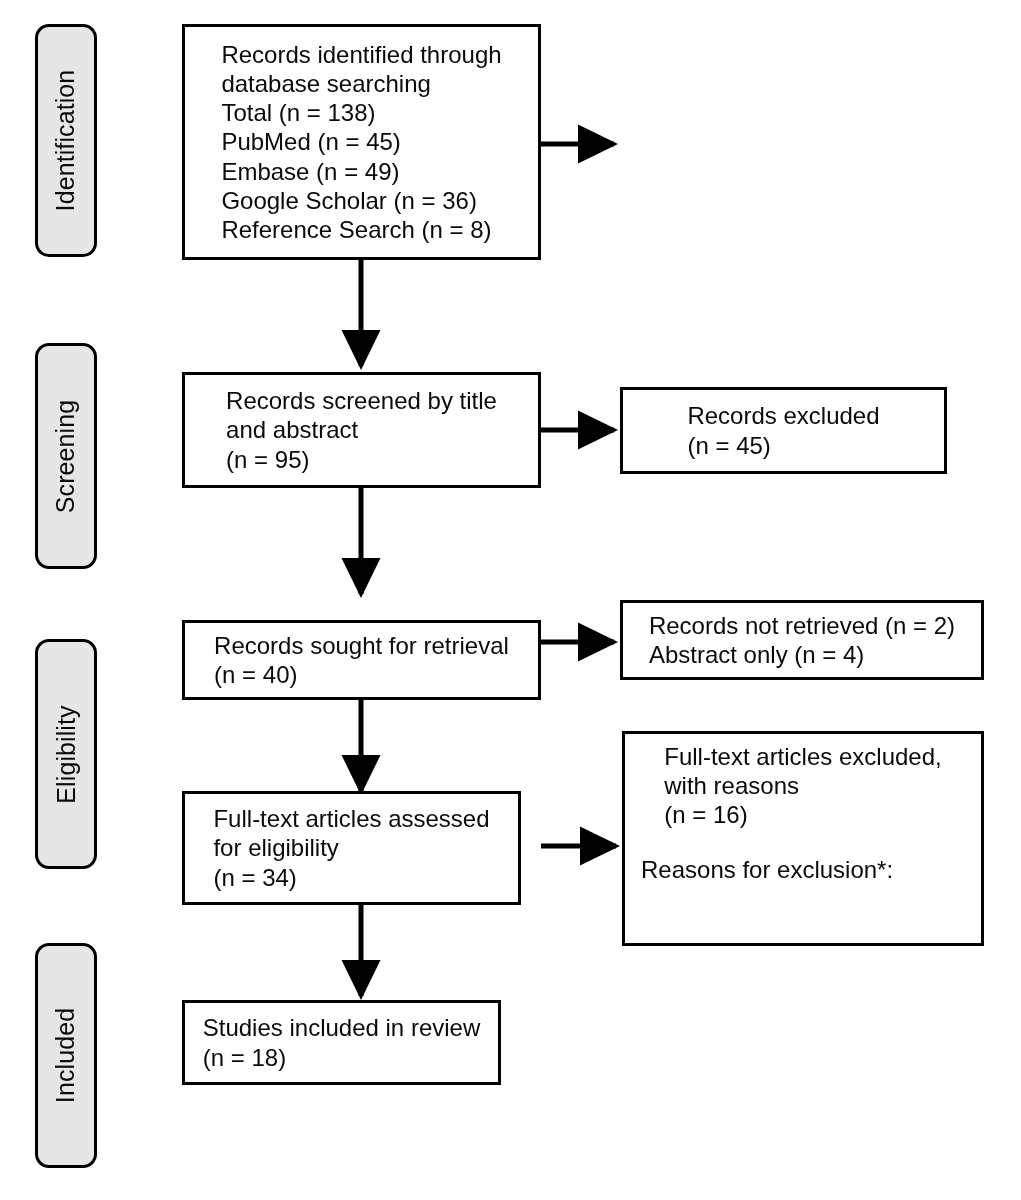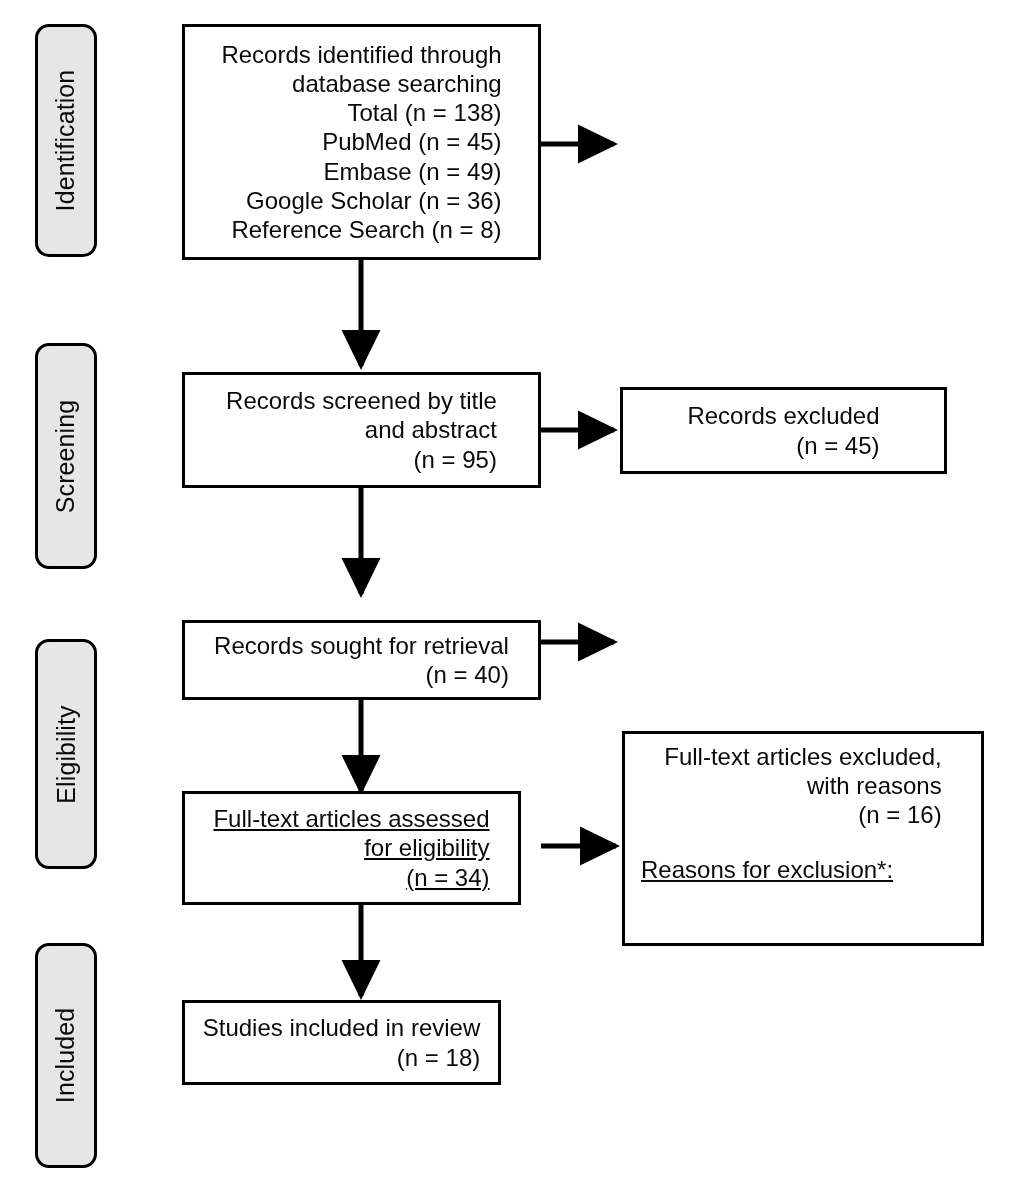--- a/index.html
+++ b/index.html
@@ -56,33 +56,32 @@
     border: 3px solid #000000;
     display: flex;
     flex-direction: column;
     align-items: center;
     justify-content: center;
     padding: 4px 8px;
   }
   .flow-box .box-text {
     font-size: 24px;
     line-height: 1.21;
-    text-align: right;
+    text-align: left;
     white-space: pre-line;
     color: #0a0a0a;
   }
   .flow-box.align-left-block {
     justify-content: flex-start;
     padding-top: 8px;
   }
   .flow-box .box-text.left {
     text-align: left;
     align-self: flex-start;
     padding-left: 8px;
-    text-decoration: underline;
   }
   .spacer-gap { height: 26px; }
 </style>
 </head>
 <body>
 
 <div id="diagram">
 
   <svg class="connectors" viewBox="0 0 1021 1200">
     <defs>
@@ -144,22 +143,26 @@
   <div class="flow-box" style="left:620px; top:387px; width:327px; height:87px;">
     <span class="box-text">Records excluded
 (n = 45)</span>
   </div>
 
   <div class="flow-box" style="left:182px; top:620px; width:359px; height:80px;">
     <span class="box-text">Records sought for retrieval
 (n = 40)</span>
   </div>
 
+  <div class="flow-box" style="left:620px; top:600px; width:364px; height:80px;">
+    <span class="box-text">Records not retrieved (n = 2)
+Abstract only (n = 4)</span>
+  </div>
 
-  <div class="flow-box" style="left:182px; top:791px; width:339px; height:114px;text-decoration:underline;">
+  <div class="flow-box" style="left:182px; top:791px; width:339px; height:114px;">
     <span class="box-text">Full-text articles assessed
 for eligibility
 (n = 34)</span>
   </div>
 
   <div class="flow-box align-left-block" style="left:622px; top:731px; width:362px; height:215px;">
     <span class="box-text">Full-text articles excluded,
 with reasons
 (n = 16)</span>
     <div class="spacer-gap"></div>

